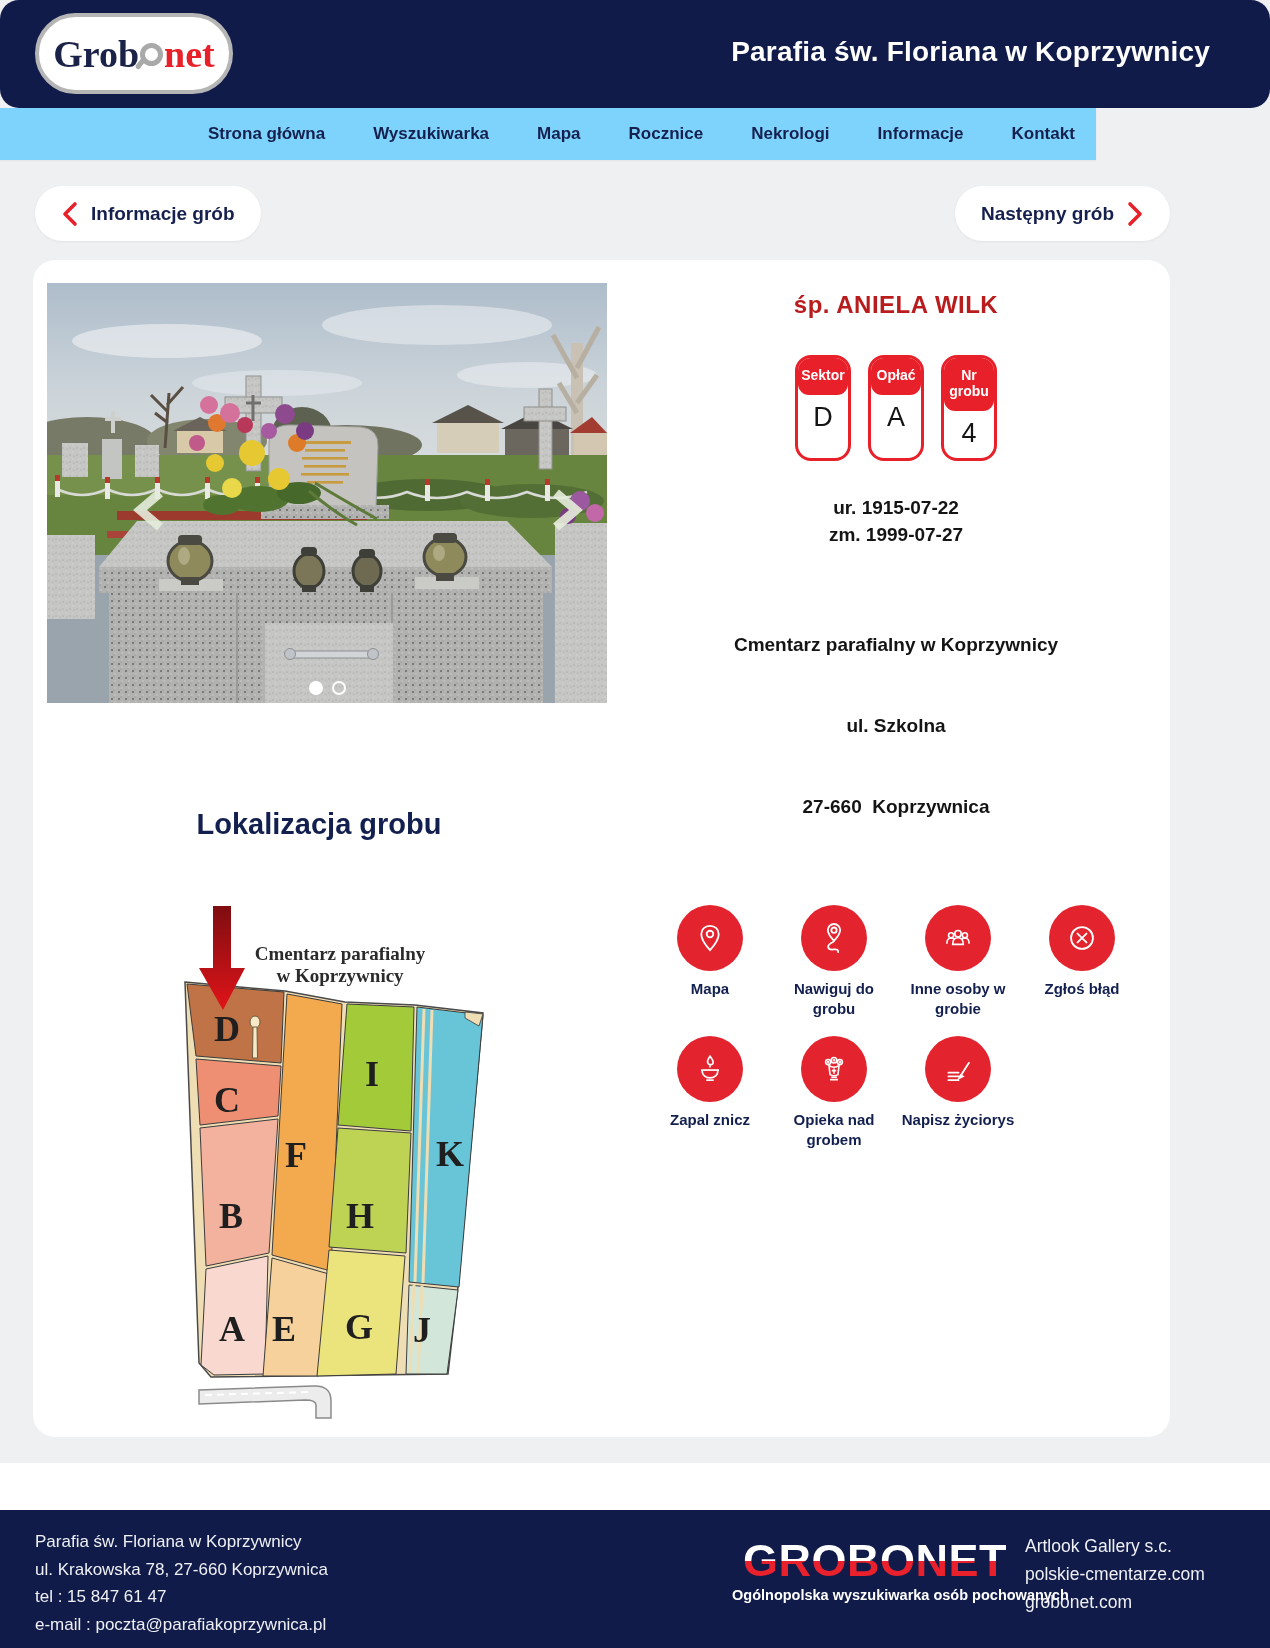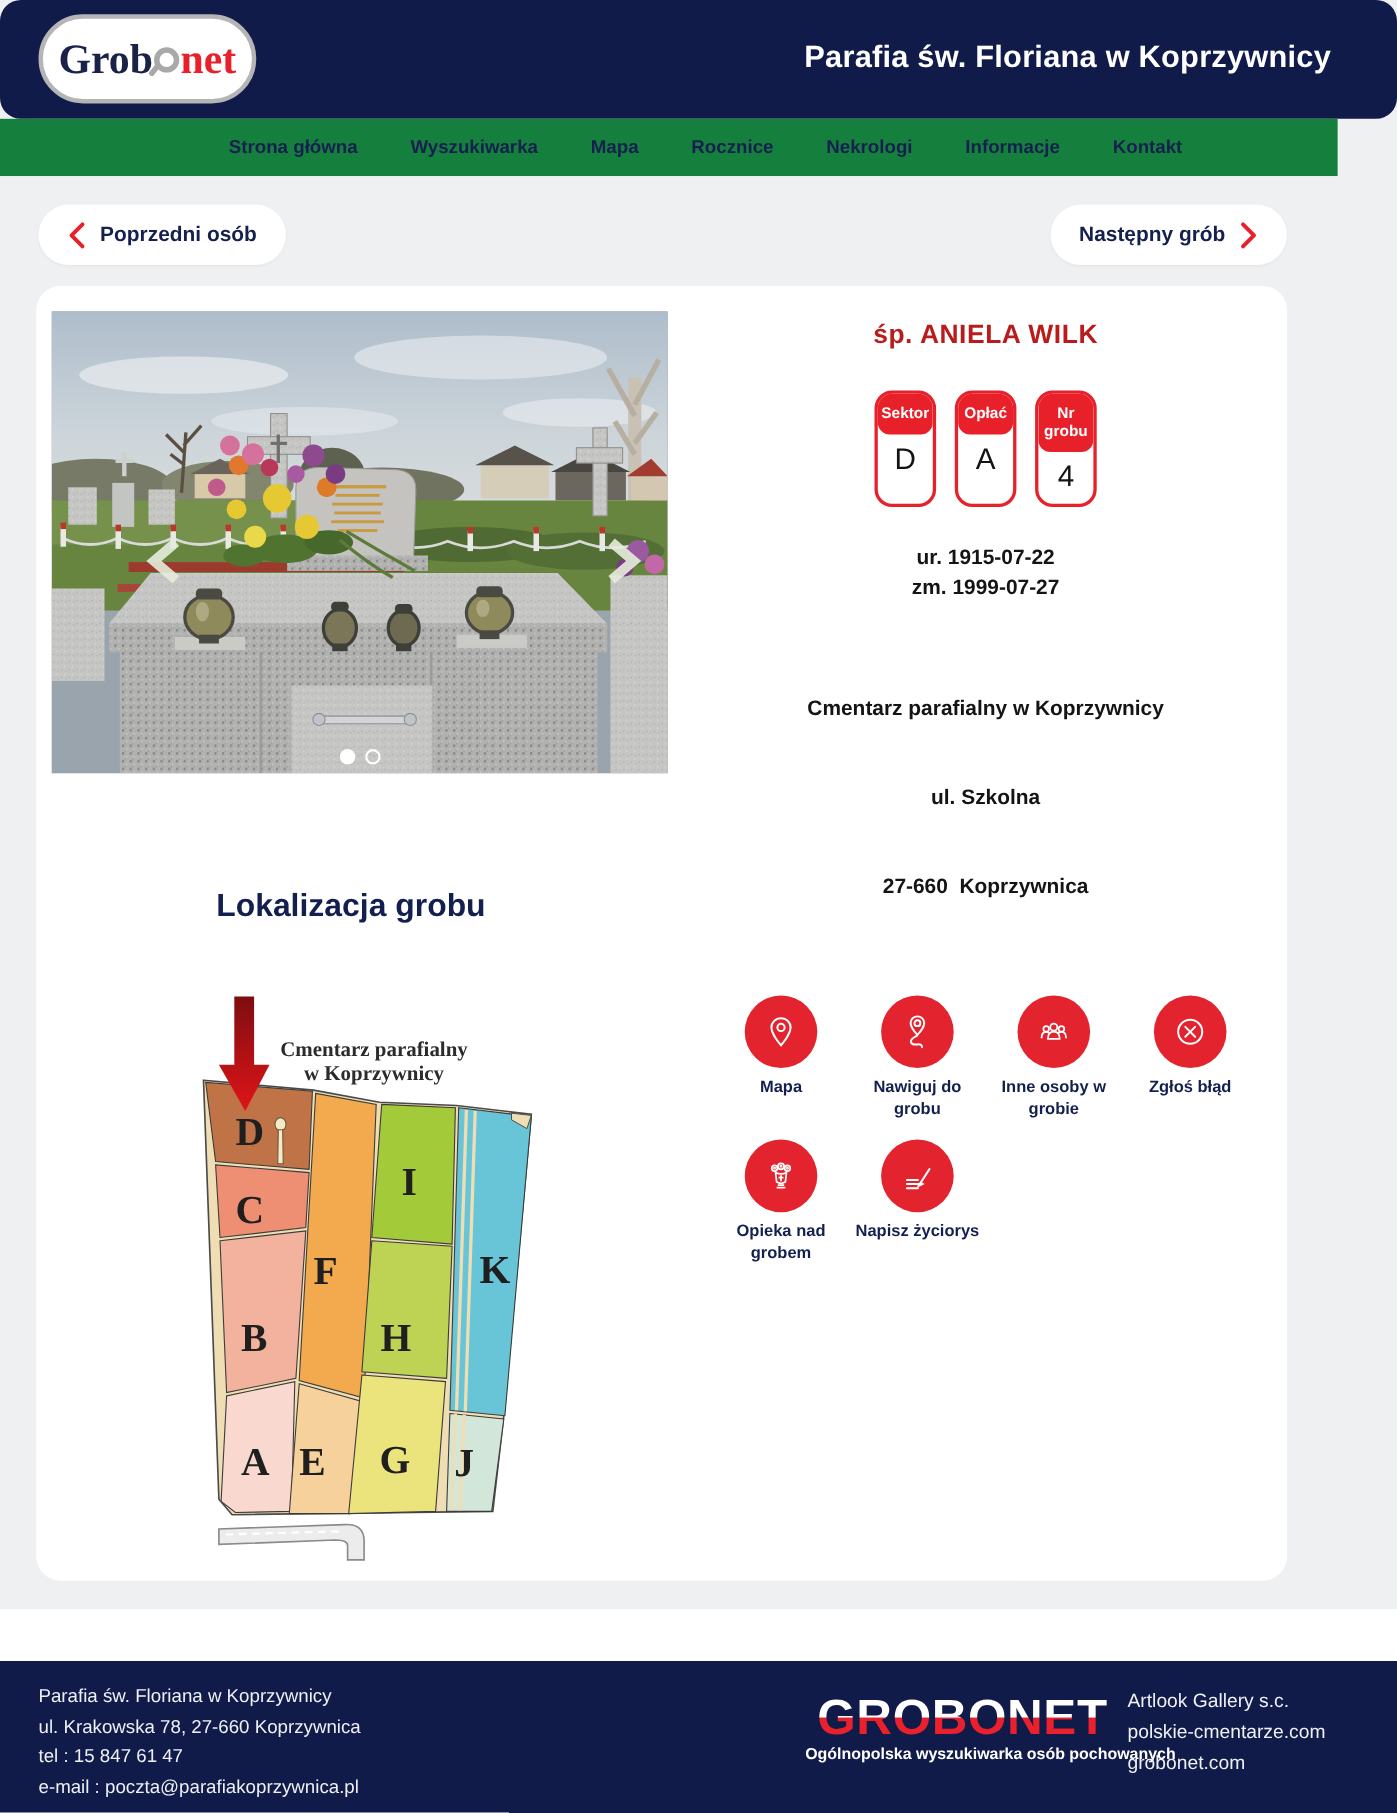--- a/index.html
+++ b/index.html
@@ -10,21 +10,21 @@
   .hdr { position:absolute; left:0; top:0; width:1270px; height:108px; background:#111b4a;border-radius:19px; }
   .logo-pill { position:absolute; left:35px; top:13px; width:198px; height:81px; background:#fff;
     border:4px solid #b5b5b5; border-radius:44px; display:flex; align-items:center; justify-content:center; cursor:pointer; }
   .logo-txt { font-family:"Liberation Serif", serif; font-weight:bold; font-size:38px; color:#1b2247; display:flex; align-items:center; }
   .logo-net { color:#e8202a; }
   .mag { display:inline-block; width:23px; height:23px; border:5px solid #a9a9a9; border-radius:50%; position:relative; top:1px; margin:0 1px; }
   .mag::after { content:''; position:absolute; width:5px; height:13px; background:#a9a9a9; left:-7px; bottom:-9px; transform:rotate(38deg); border-radius:3px; }
   .site-title { position:absolute; right:60px; top:36px; color:#ffffff; font-size:28px; font-weight:600; letter-spacing:.2px; }
 
   
-  .nav { position:absolute; left:0; top:108px; width:1216px; height:52px; background:#15803d; box-shadow:0 1px 2px rgba(0,0,0,.05); }
+  .nav { position:absolute; left:0; top:108px; width:1096px; height:52px; background:#7dd3fc; box-shadow:0 1px 2px rgba(0,0,0,.05); }
   .nav-inner { display:flex; gap:48px; margin-left:208px; height:52px; align-items:center; }
   .nav-item { color:#15204e; font-size:17px; font-weight:bold; cursor:pointer; white-space:nowrap; }
 
   
   .pager-btn { position:absolute; top:186px; height:55px; background:#fff; border-radius:28px; display:flex;
     align-items:center; gap:13px; padding:0 26px; cursor:pointer; box-shadow:0 1px 3px rgba(0,0,0,.05); }
   .pager-btn span { color:#15204e; font-size:19px; font-weight:bold; }
   .pager-prev { left:35px; }
   .pager-next { right:100px; }
 
@@ -95,21 +95,21 @@
       <div class="nav-item">Nekrologi</div>
       <div class="nav-item">Informacje</div>
       <div class="nav-item">Kontakt</div>
     </div>
   </nav>
 
   <div class="pager-btn pager-prev">
     <svg width="17" height="26" viewBox="0 0 17 26">
         <polyline points="14,3 4,13 14,23" fill="none" stroke="#e8202a" stroke-width="3.6" stroke-linecap="round" stroke-linejoin="round"></polyline>
       </svg>
-    <span>Poprzedni osób</span>
+    <span>Informacje grób</span>
   </div>
   <div class="pager-btn pager-next">
     <span>Następny grób</span>
     <svg width="17" height="26" viewBox="0 0 17 26">
         <polyline points="3,3 13,13 3,23" fill="none" stroke="#e8202a" stroke-width="3.6" stroke-linecap="round" stroke-linejoin="round"></polyline>
       </svg>
   </div>
 
   <section class="card">
 
@@ -360,20 +360,32 @@
           <div class="action-circ">
               <svg width="34" height="34" viewBox="0 0 32 32" fill="none" stroke="#fff" stroke-width="1.7">
                 <circle cx="16" cy="16" r="10.3"></circle>
                 <path d="M11.8 11.8 L20.2 20.2 M20.2 11.8 L11.8 20.2" stroke-linecap="round"></path>
               </svg>
             </div>
           <div class="action-lbl">Zgłoś błąd</div>
         </div>
         <div class="action">
           <div class="action-circ">
+              <svg width="34" height="34" viewBox="0 0 32 32" fill="none" stroke="#fff" stroke-width="1.6">
+                <path d="M16 4 c-2.6 3.6 -3.1 5.2 -1.6 7 c1.1 1.3 3.1 1.3 4.2 0 c1.5 -1.8 -0.2 -3.4 -2.6 -7 Z"></path>
+                <path d="M16 12.5 v2"></path>
+                <path d="M7.5 17 h17"></path>
+                <path d="M8.5 17 c0 4.8 3.4 7.3 7.5 7.3 s7.5 -2.5 7.5 -7.3"></path>
+                <path d="M12.5 26.5 h7"></path>
+              </svg>
+            </div>
+          <div class="action-lbl">Zapal znicz</div>
+        </div>
+        <div class="action">
+          <div class="action-circ">
               <svg width="34" height="34" viewBox="0 0 32 32" fill="none" stroke="#fff" stroke-width="1.5">
                 <circle cx="10.5" cy="9.5" r="2.4"></circle>
                 <circle cx="16" cy="7.8" r="2.6"></circle>
                 <circle cx="21.5" cy="9.5" r="2.4"></circle>
                 <circle cx="10.5" cy="9.5" r=".5"></circle>
                 <circle cx="16" cy="7.8" r=".5"></circle>
                 <circle cx="21.5" cy="9.5" r=".5"></circle>
                 <path d="M11.3 13 q4.7 2.6 9.4 0 l-1 8.3 q-3.7 2.1 -7.4 0 Z"></path>
                 <path d="M16 15.5 v5 M13.9 17.5 h4.2"></path>
                 <path d="M13.3 23.8 h5.4 M12.3 26 h7.4"></path>

